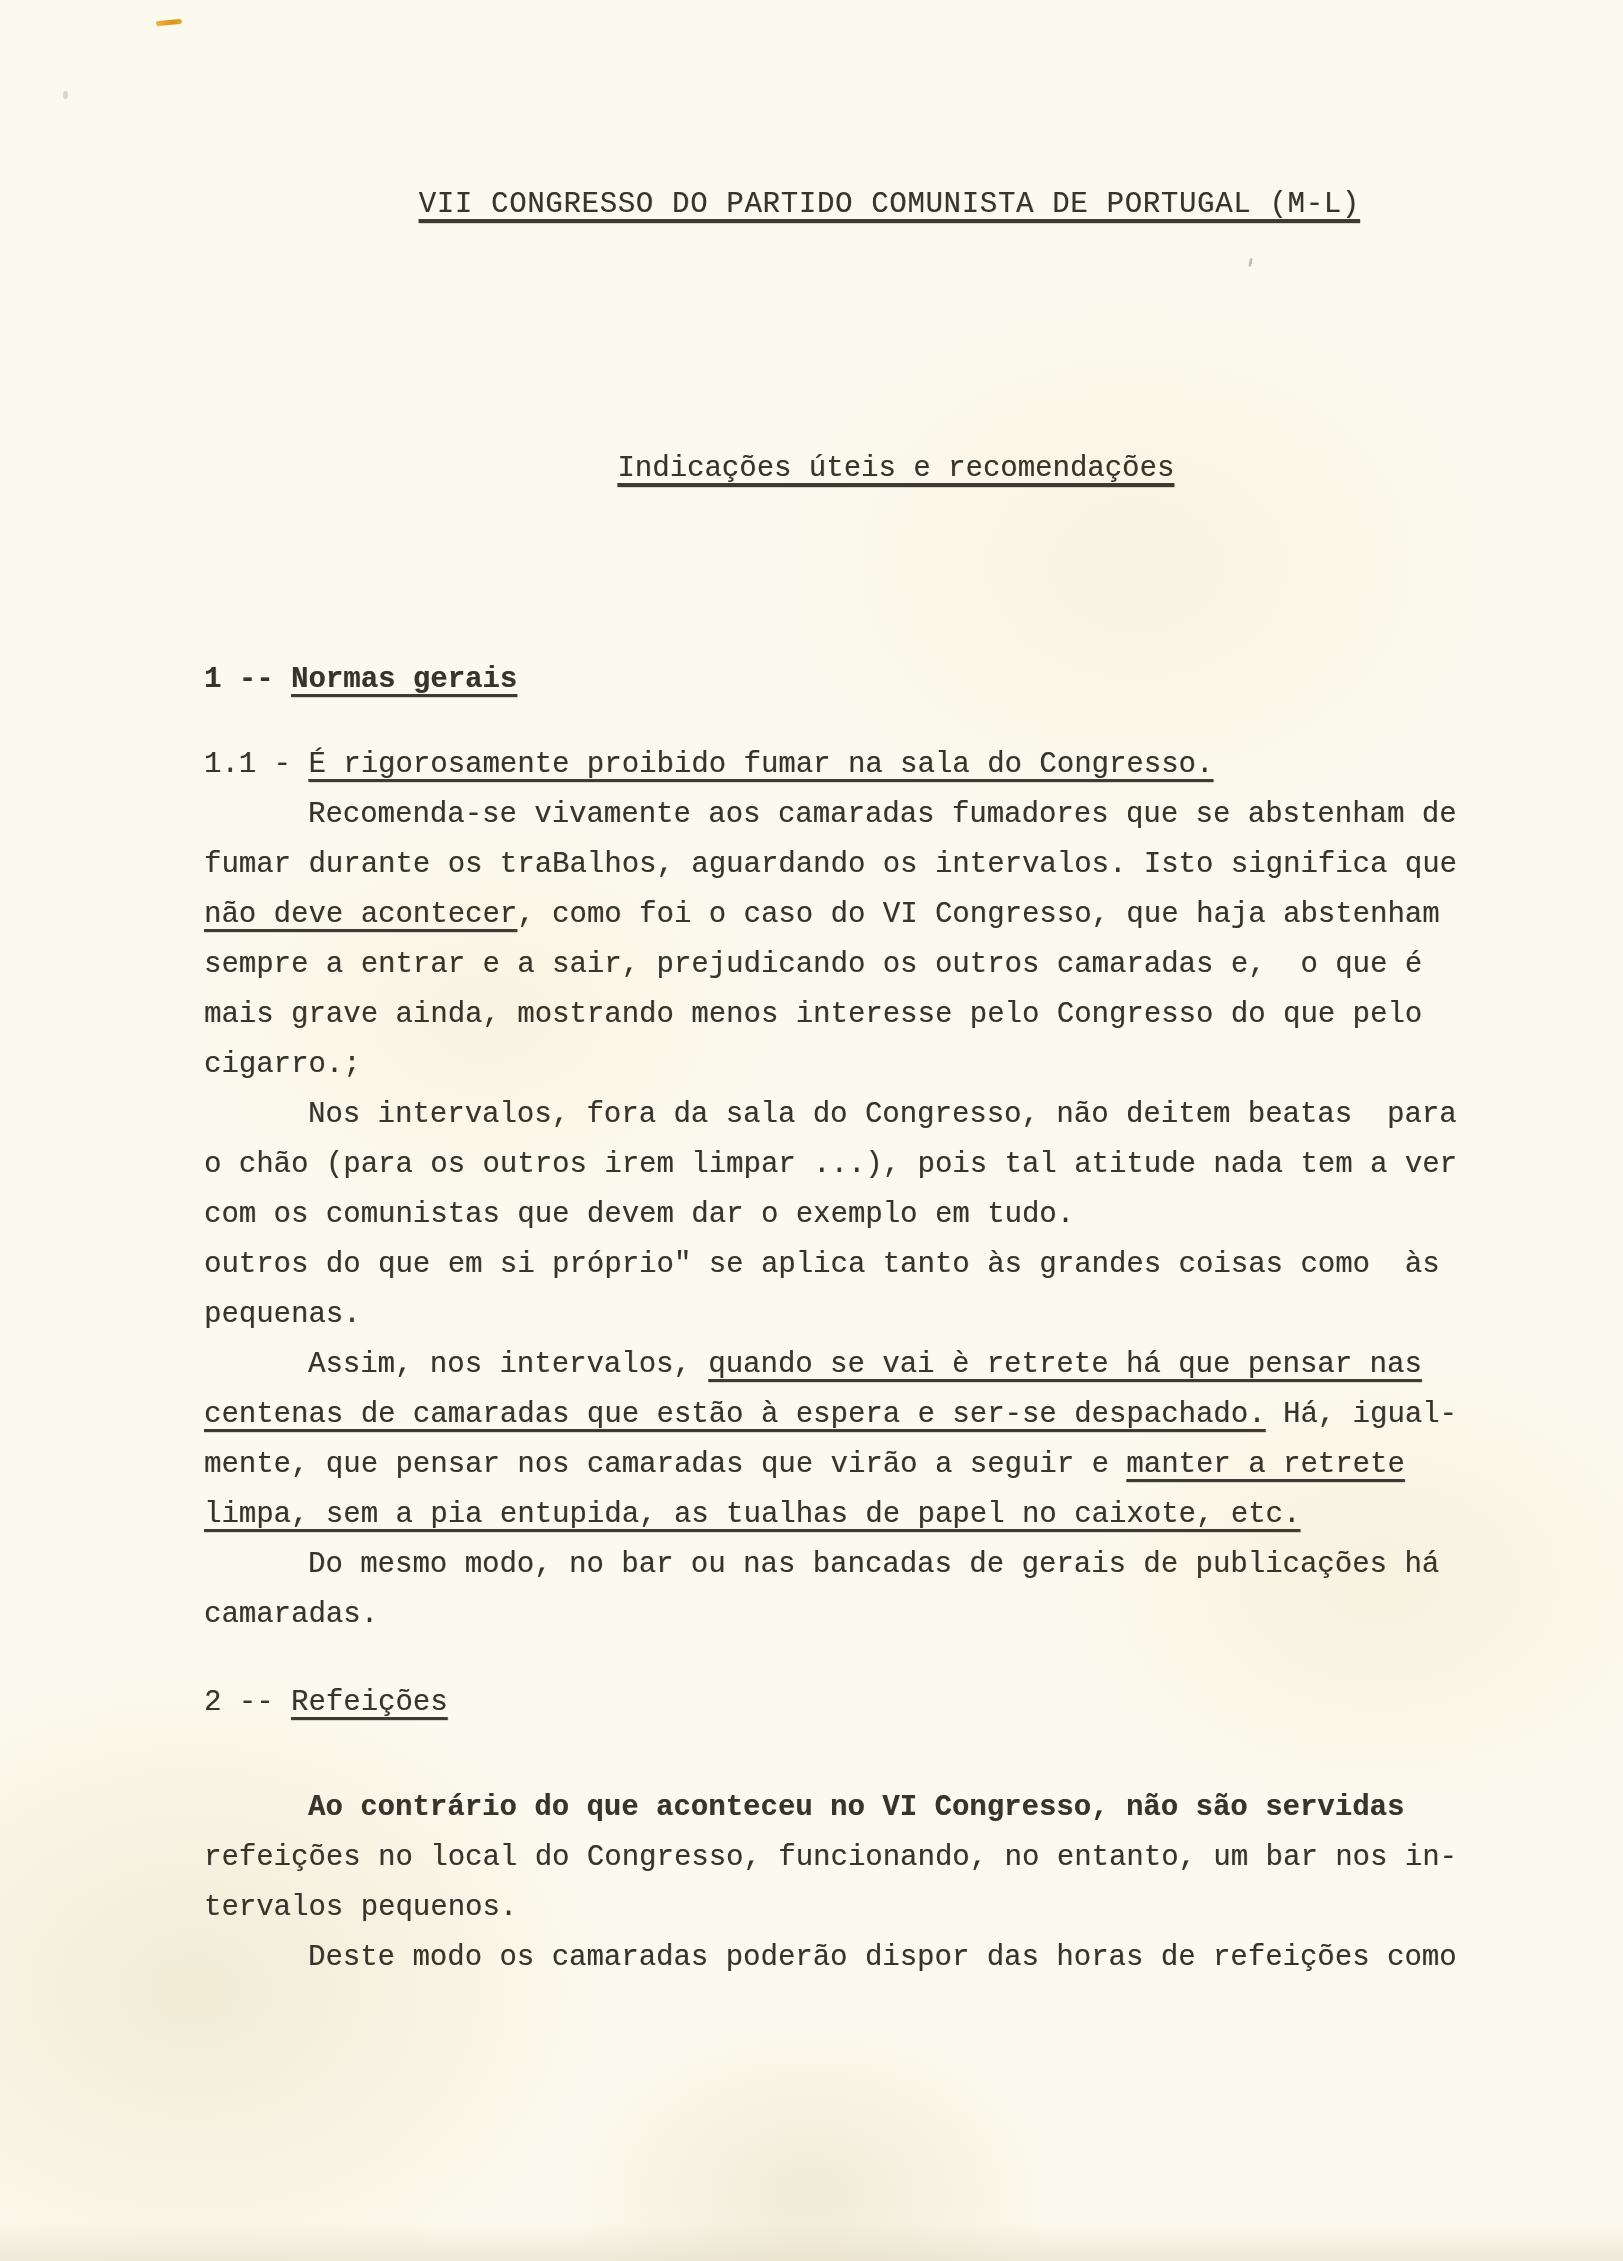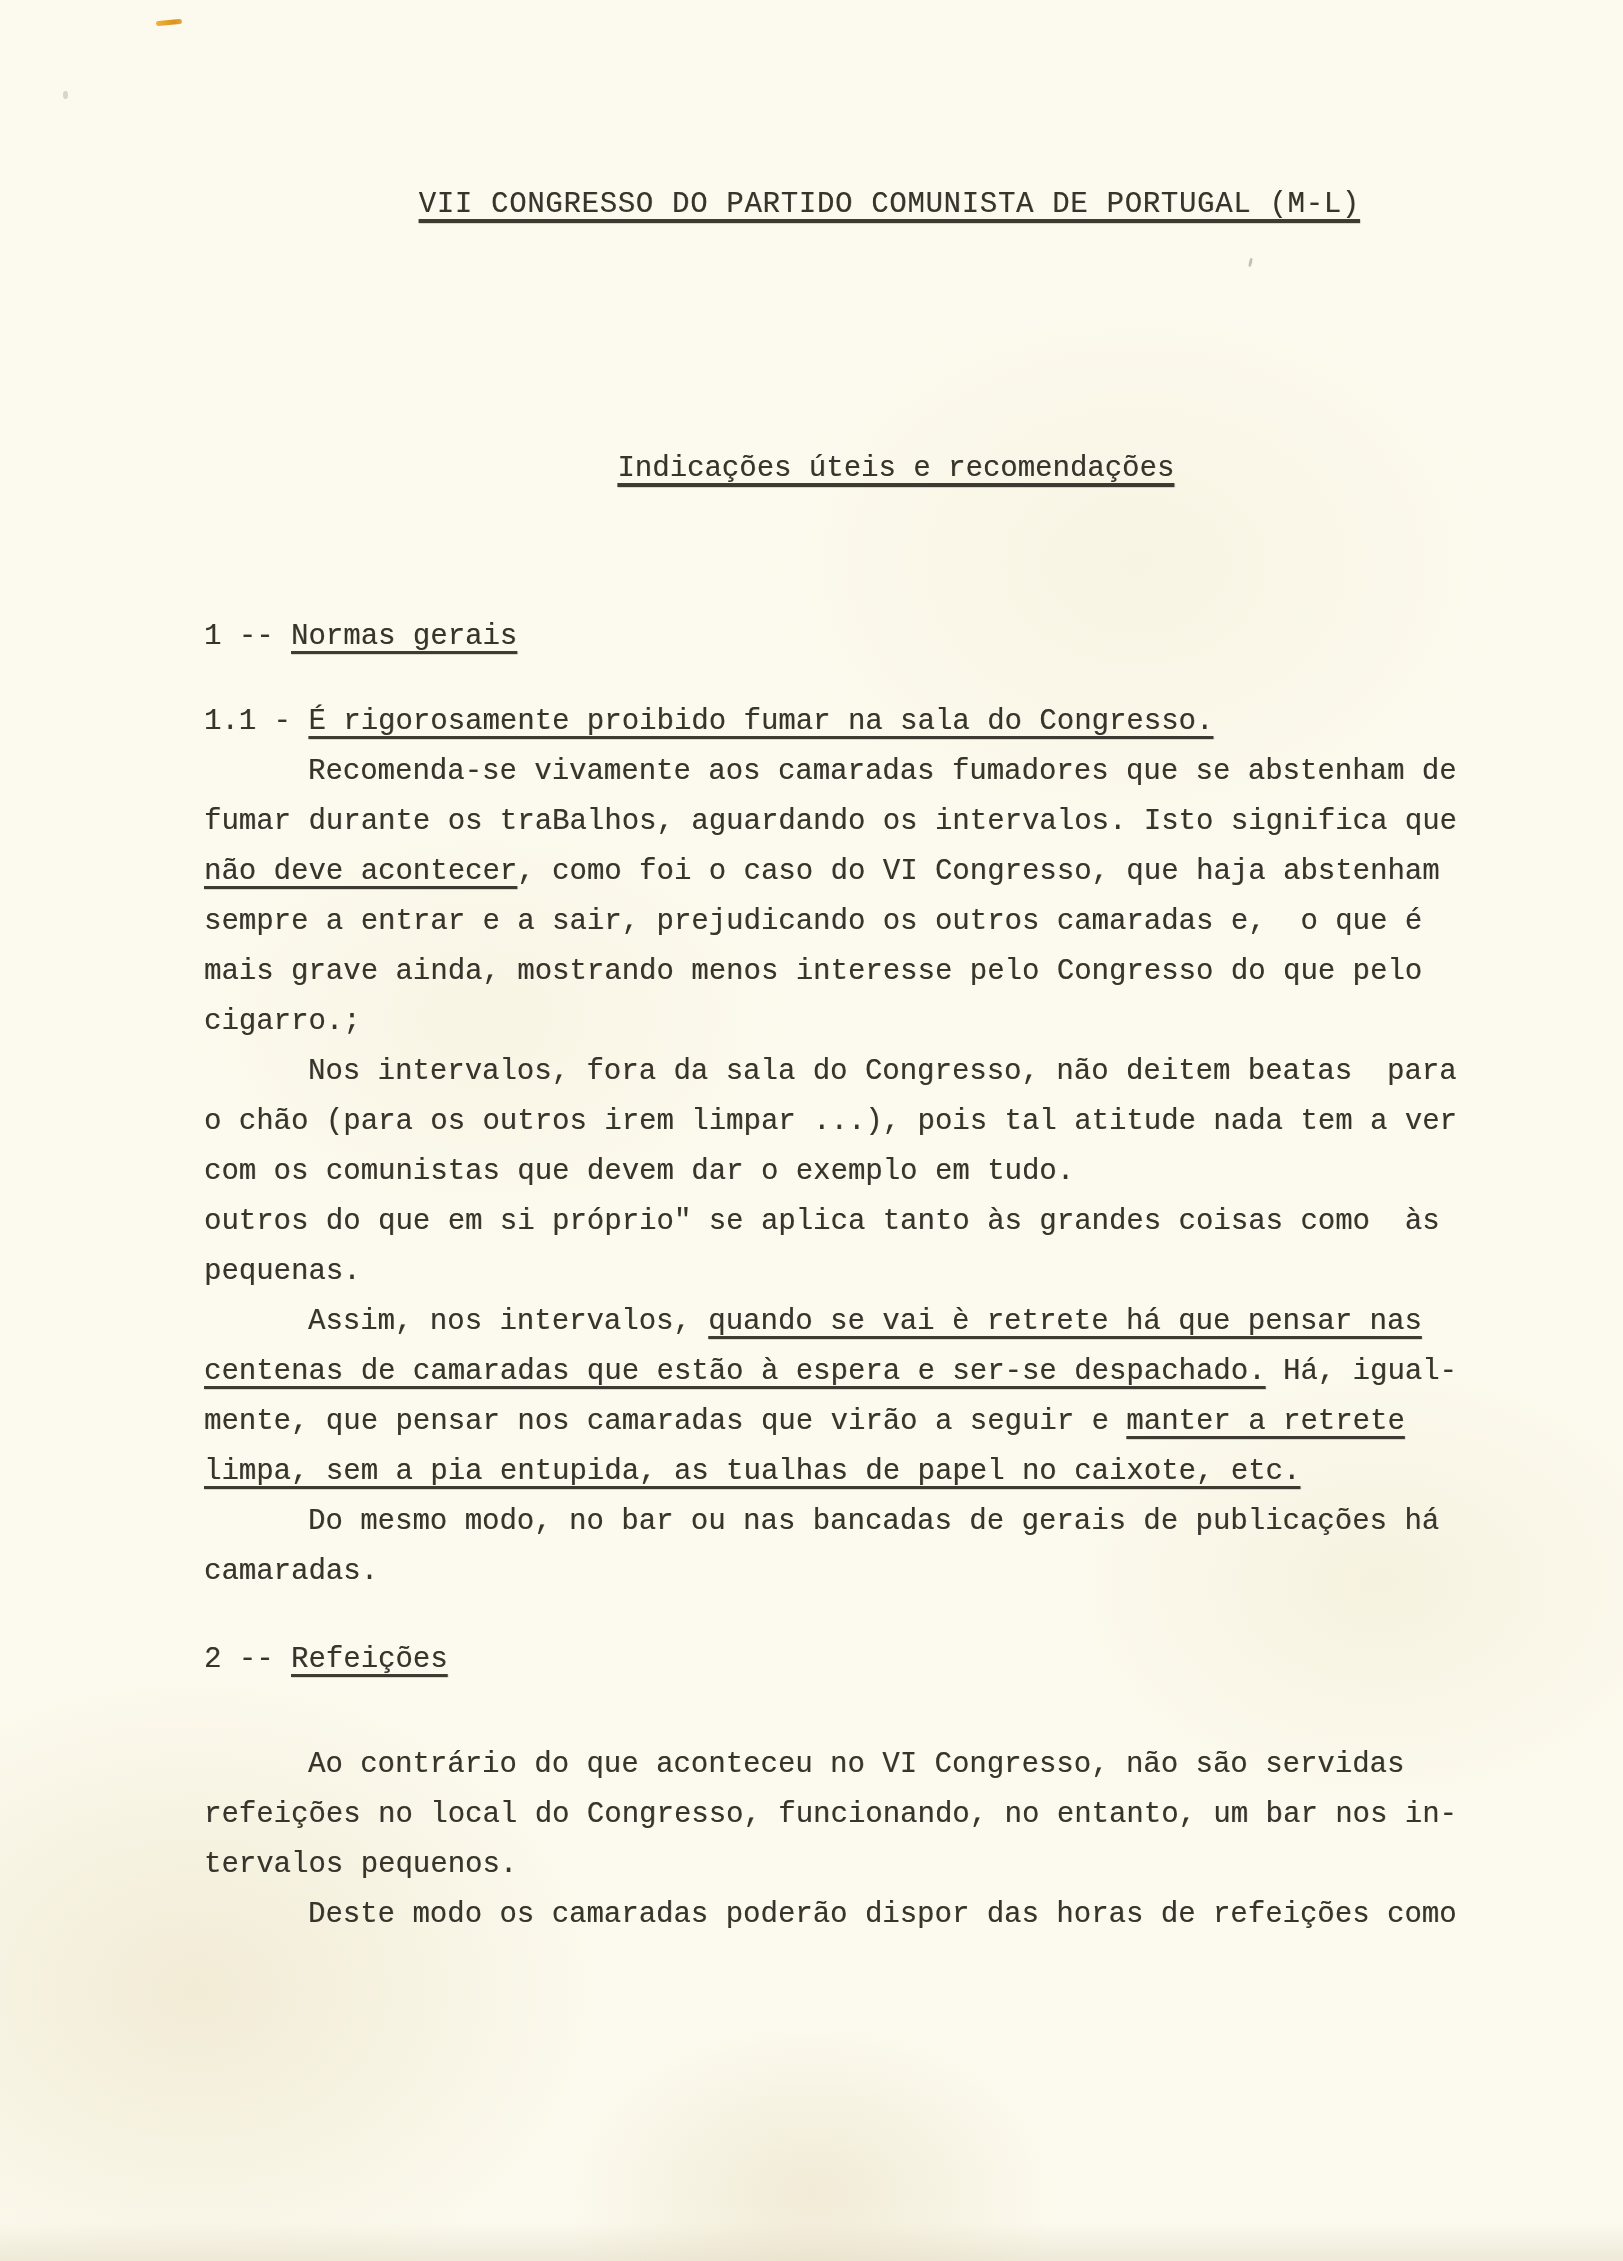--- a/index.html
+++ b/index.html
@@ -37,25 +37,25 @@
   .indent { text-indent: 104px; }
   .u {
     text-decoration-line: underline;
     text-decoration-thickness: 3.3px;
     text-underline-offset: 6.6px;
     text-decoration-color: rgba(52,49,41,0.92);
   }
   .title-line  { margin-top: 130px; margin-left: 106px; letter-spacing: 0.7px; }
   .subtitle-line { margin-top: 114px; margin-left: 309px; }
   .title-line .u, .subtitle-line .u { text-decoration-thickness: 4px; }
-  .g-sec1 { margin-top: 68px; }
+  .g-sec1 { margin-top: 111px; font-weight: bold; }
   .g-h11  { margin-top: 35px; }
   .g-12   { margin-top: 50px; }
   .g-sec2 { margin-top: 38px; }
-  .g-23   { margin-top: 55px; }
+  .g-23   { margin-top: 55px; font-weight: bold; }
   .pen-mark {
     position: absolute;
     left: 156px;
     top: 20px;
     width: 26px;
     height: 5.3px;
     border-radius: 2.6px;
     background: linear-gradient(90deg, #f2b23c, #d9941f 70%, #e8a733);
     transform: rotate(-6deg);
   }

